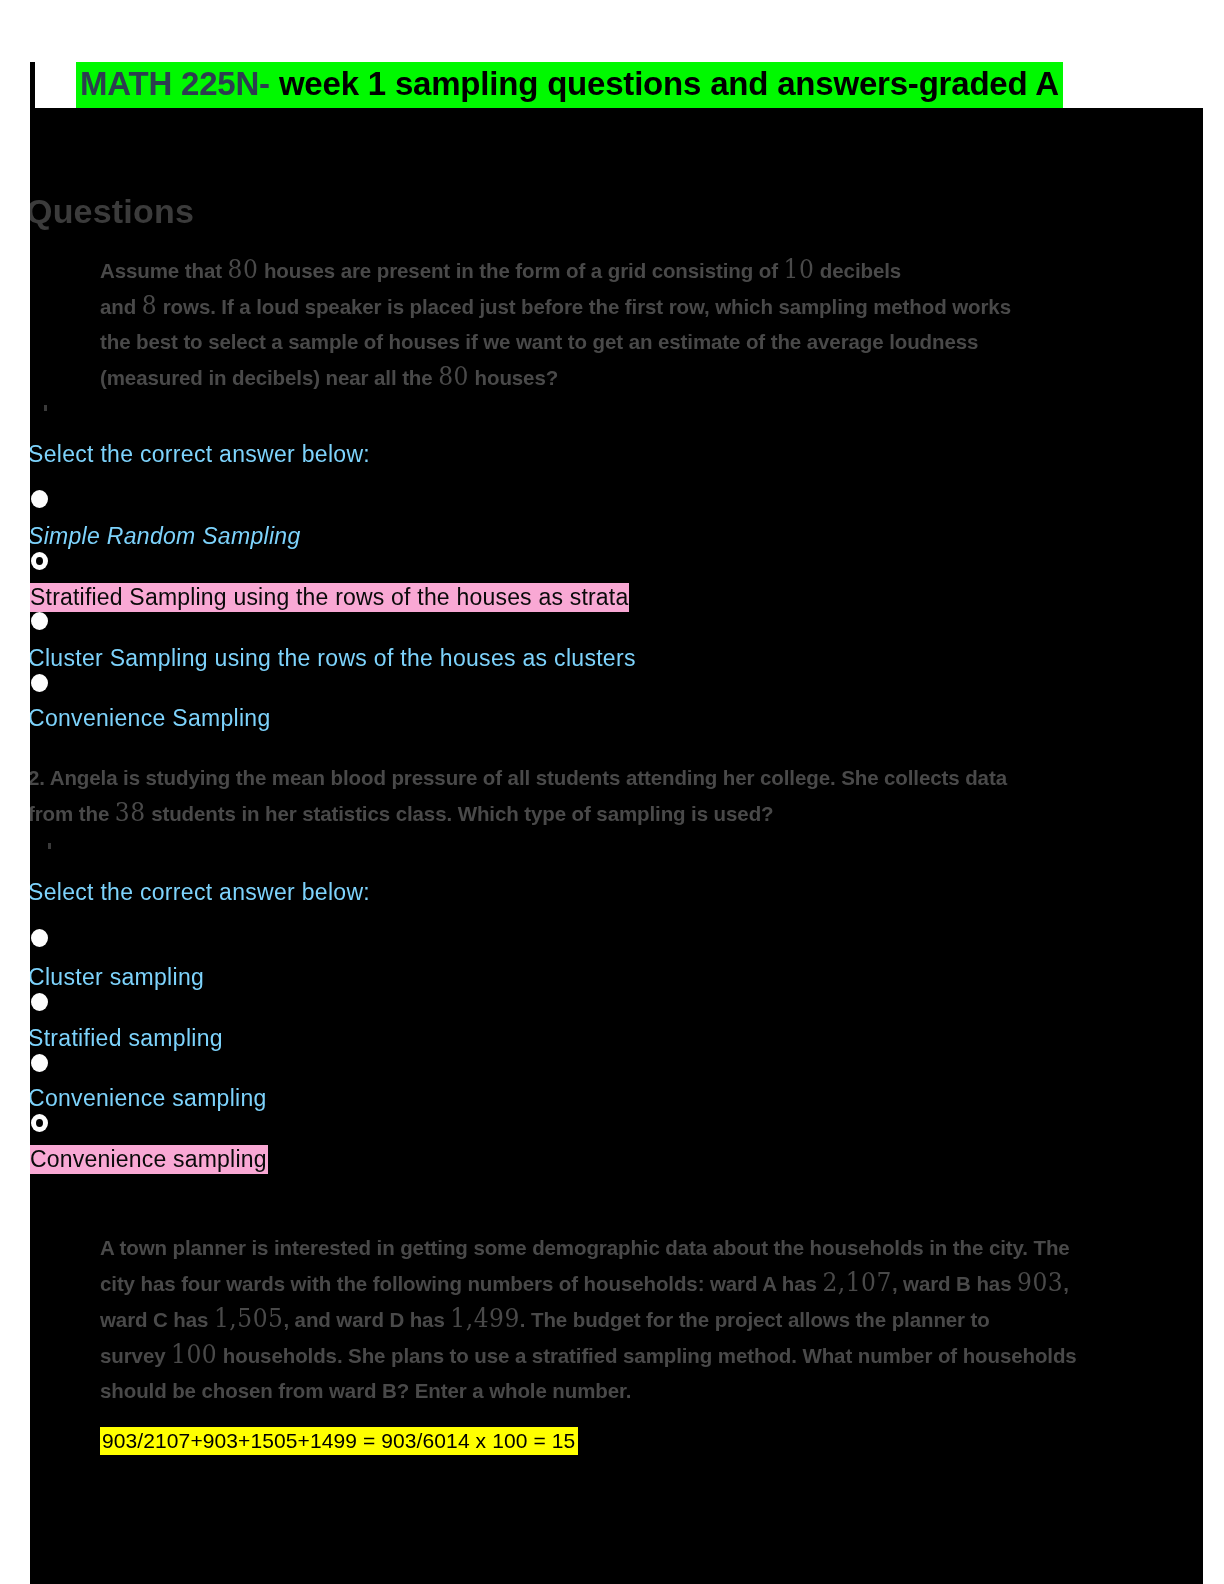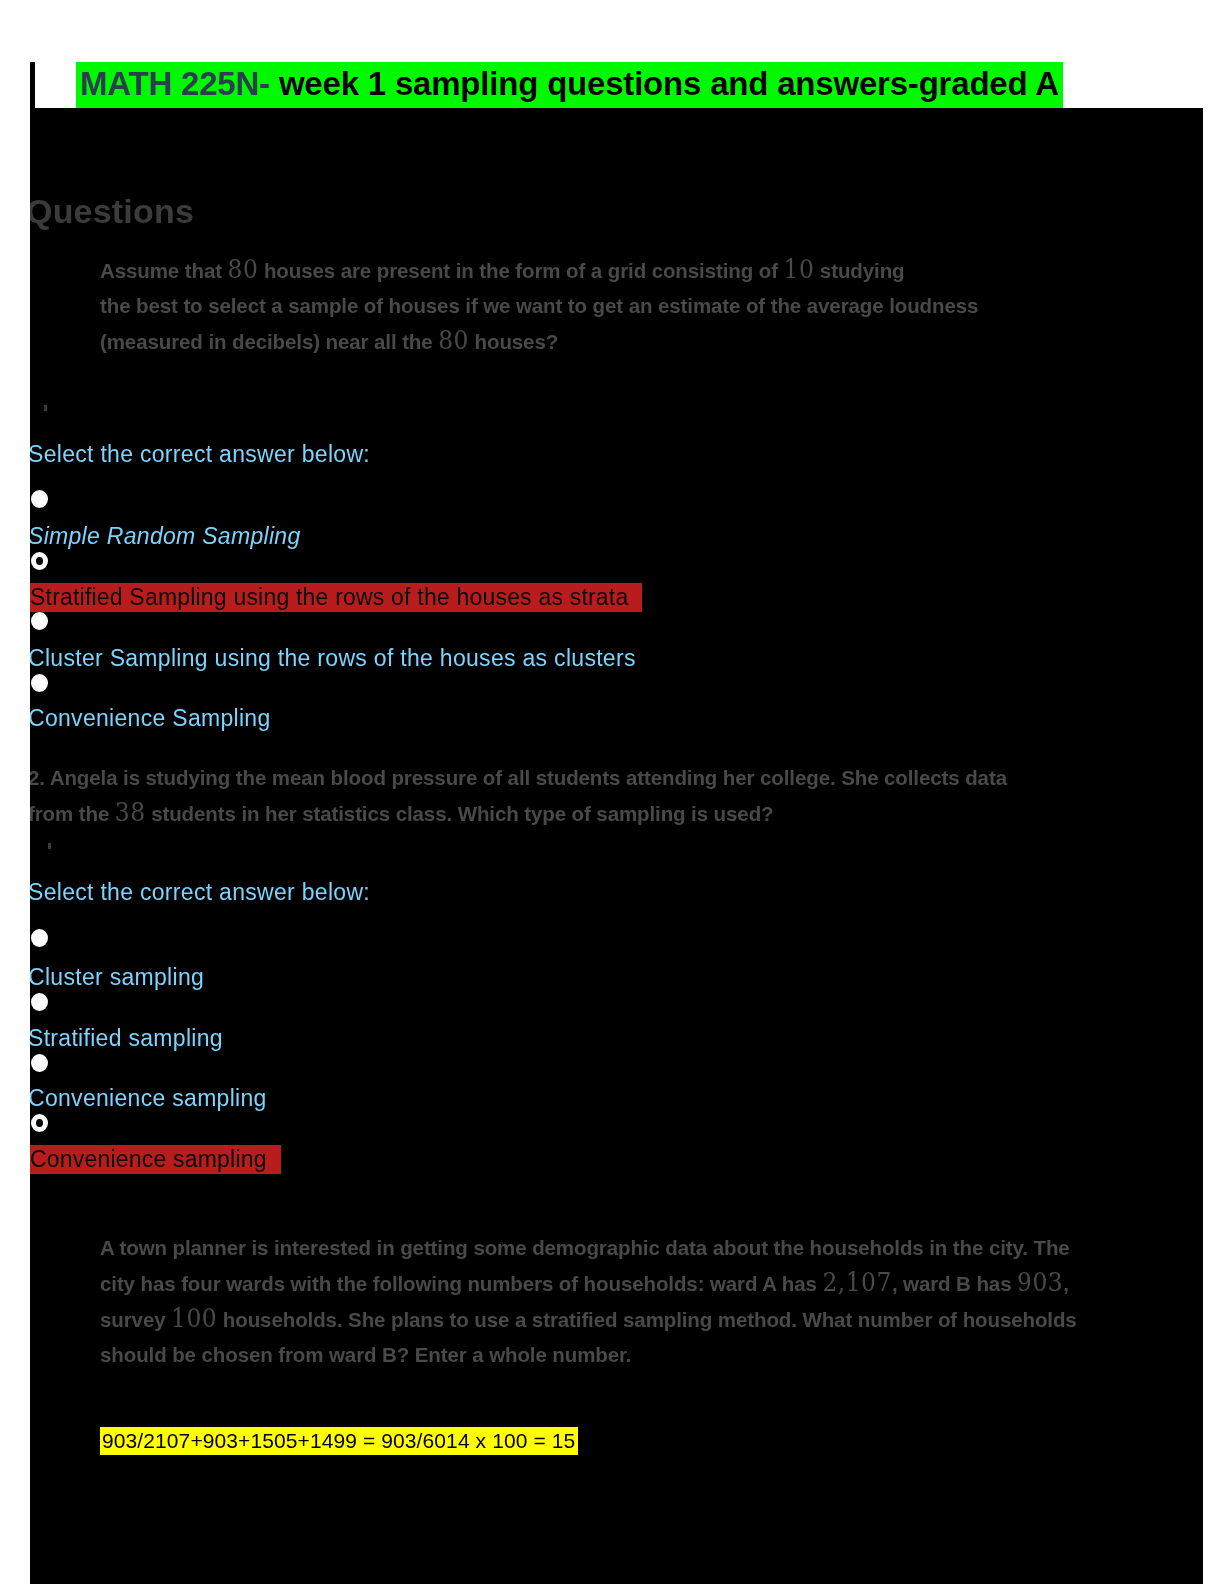--- a/index.html
+++ b/index.html
@@ -102,25 +102,25 @@
     color: #7dd3fc;
     font-size: 23px;
     font-weight: normal;
     line-height: 28px;
     letter-spacing: 0.3px;
     white-space: nowrap;
   }
 
   
   .hl-answer {
-    background: #b91c1c;
+    background: #f9a8d4;
     color: #0a0a0a;
     font-size: 23px;
     line-height: 30px;
-    padding: 1px 14px 2px 2px;
+    padding: 1px 1px 2px 2px;
     letter-spacing: 0.2px;
     white-space: nowrap;
   }
 
   
   .radio {
     position: absolute;
     width: 17px;
     height: 18px;
     border-radius: 50%;
@@ -168,21 +168,22 @@
 
   <div id="title-row">
     <span class="title-hl"><span class="title-code">MATH 225N-</span><span class="title-rest"> week 1 sampling questions and answers-graded A</span></span>
   </div>
 
   <div id="doc-body">
 
     <div class="abs" id="heading-questions">Questions</div>
 
     <div class="abs qpara" style="left:70px; top:144px; width:1110px;">
-      <div><span> Assume that </span><span class="num">80</span><span> houses are present in the form of a grid consisting of </span><span class="num">10</span><span> studying</span></div>
+      <div><span> Assume that </span><span class="num">80</span><span> houses are present in the form of a grid consisting of </span><span class="num">10</span><span> decibels</span></div>
+      <div><span>and </span><span class="num">8</span><span> rows. If a loud speaker is placed just before the first row, which sampling method works</span></div>
       <div><span>the best to select a sample of houses if we want to get an estimate of the average loudness</span></div>
       <div><span>(measured in decibels) near all the </span><span class="num">80</span><span> houses?</span></div>
     </div>
 
     <div class="dot abs" style="left:14px; top:297px;"></div>
 
     <div class="abs prompt" style="left:-2px; top:332px;">Select the correct answer below:</div>
 
     <div class="radio" style="left:1px; top:382px;"></div>
     <div class="abs opt-text" style="left:-2px; top:414px;font-style:italic;">Simple Random Sampling</div>
@@ -217,20 +218,21 @@
     <div class="abs opt-text" style="left:-2px; top:976px;">Convenience sampling</div>
 
     <div class="radio selected" style="left:1px; top:1006px;"></div>
     <div class="abs" style="left:-2px; top:1036px;">
       <span class="hl-answer">Convenience sampling</span>
     </div>
 
     <div class="abs qpara" style="left:70px; top:1122px; width:1110px;">
       <div><span> A town planner is interested in getting some demographic data about the households in the city. The</span></div>
       <div><span>city has four wards with the following numbers of households: ward A has </span><span class="num">2,107</span><span>, ward B has </span><span class="num">903</span><span>,</span></div>
+      <div><span>ward C has </span><span class="num">1,505</span><span>, and ward D has </span><span class="num">1,499</span><span>. The budget for the project allows the planner to</span></div>
       <div><span>survey </span><span class="num">100</span><span> households. She plans to use a stratified sampling method. What number of households</span></div>
       <div><span>should be chosen from ward B? Enter a whole number.</span></div>
     </div>
 
     <div class="abs" style="left:70px; top:1318px;">
       <span id="calc-answer">903/2107+903+1505+1499 = 903/6014 x 100 = 15</span>
     </div>
 
   </div>
 </div>

